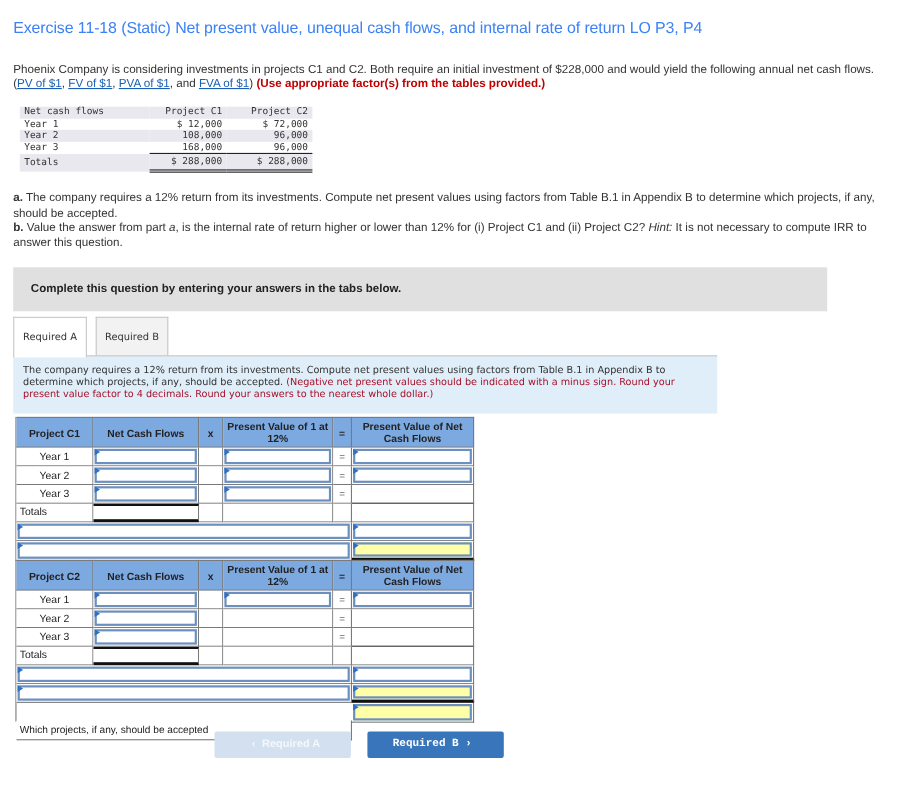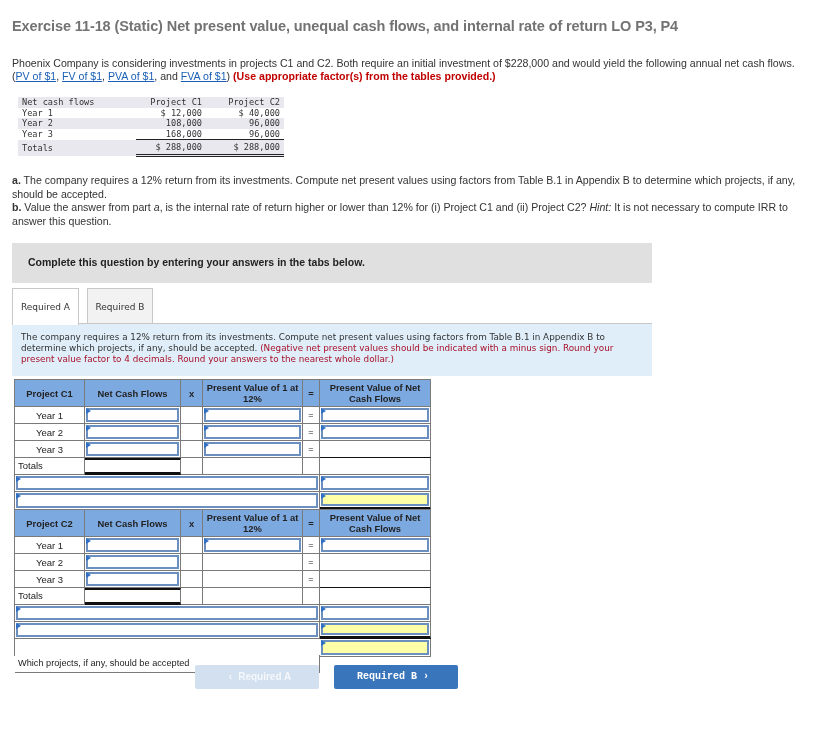--- a/index.html
+++ b/index.html
@@ -1,40 +1,40 @@
 <!DOCTYPE html>
 <html><head>
 <meta charset="utf-8">
 <style>
   * { box-sizing: border-box; margin: 0; padding: 0; }
   html, body { width: 825px; height: 731px; background: #ffffff; overflow: hidden; }
   body { font-family: "Liberation Sans", sans-serif; color: #222; position: relative; }
 
-  .title { position: absolute; left: 12px; top: 18px; font-size: 14.5px; font-weight: bold; color: #737373; letter-spacing: -0.1px; }
+  .title { position: absolute; left: 12px; top: 18px; font-size: 14.5px; font-weight: normal; color: #3b82f6; letter-spacing: -0.1px; }
 
   .intro { position: absolute; left: 12px; top: 57px; width: 800px; font-size: 10.6px; line-height: 12.5px; color: #333; }
   .intro a { color: #1a5fb4; text-decoration: underline; }
   .intro .red { color: #c00000; font-weight: bold; text-align: right; }
 
   .cf-table { position: absolute; left: 18px; top: 97px; border-collapse: collapse; font-family: "DejaVu Sans Mono", monospace; font-size: 8.6px; color: #333; }
   .cf-table td { padding: 0 4px; height: 10.5px; line-height: 10.5px; white-space: pre; }
   .cf-table tr:nth-child(odd) td { background: #e8e8ee; }
   .cf-table tr:nth-child(even) td { background: #ffffff; }
   .cf-table td.num { text-align: right; }
   .cf-table td.c1 { width: 70px; }
   .cf-table td.c2 { width: 78px; }
   .cf-table td.lbl { width: 118px; }
   .cf-table tr.yr3 td.num { border-bottom: 1px solid #222; }
   .cf-table tr.tot td { height: 14px; line-height: 14px; }
   .cf-table tr.tot td.num { border-bottom: 3px double #222; }
 
   .qtext { position: absolute; left: 12px; top: 174px; width: 800px; font-size: 10.6px; line-height: 13.5px; color: #333; }
   .qtext b { font-weight: bold; }
 
-  .banner { position: absolute; left: 12px; top: 243px; width: 640px; height: 40px; background: #e0e0e0; }
+  .banner { position: absolute; left: 12px; top: 243px; width: 740px; height: 40px; background: #e0e0e0; }
   .banner span { position: absolute; left: 16px; top: 13px; font-size: 10.5px; font-weight: bold; color: #222; }
 
   .tabs { position: absolute; left: 12px; top: 288px; height: 36px; }
   .tab { position: absolute; top: 0; height: 36px; font-family: "DejaVu Sans", sans-serif; font-size: 9px; color: #333; text-align: center; line-height: 36px; border: 1px solid #c8c8c8; border-bottom: none; cursor: pointer; }
   .tab.active { left: 0; width: 67px; background: #fff; height: 37px; z-index: 2; }
   .tab.inactive { left: 75px; width: 66px; background: #f2f2f2; }
 
   .instr { position: absolute; left: 12px; top: 323px; width: 640px; height: 53px; background: #dfeef8; border-top: 1px solid #c8c8c8; font-family: "DejaVu Sans", sans-serif; font-size: 8.8px; line-height: 11.2px; color: #333; padding: 8px 8px 0 9px; }
   .instr .red { color: #a8102a; }
 
@@ -70,21 +70,21 @@
 <table class="cf-table">
   <tbody>
       <tr>
     <td class="lbl">Net cash flows</td>
     <td class="c1 num">Project C1</td>
     <td class="c2 num">Project C2</td>
   </tr>
   <tr>
     <td class="lbl">Year 1</td>
     <td class="num">$ 12,000</td>
-    <td class="num">$ 40,000</td>
+    <td class="num">$ 72,000</td>
   </tr>
   <tr>
     <td class="lbl">Year 2</td>
     <td class="num">108,000</td>
     <td class="num">96,000</td>
   </tr>
   <tr class="yr3">
     <td class="lbl">Year 3</td>
     <td class="num">168,000</td>
     <td class="num">96,000</td>

